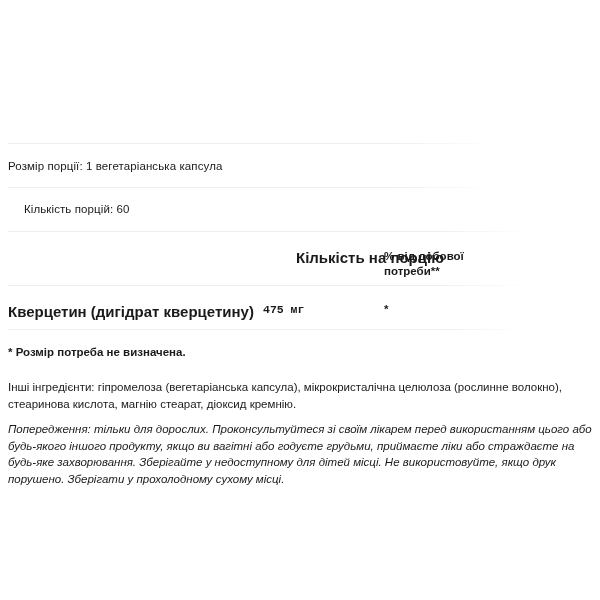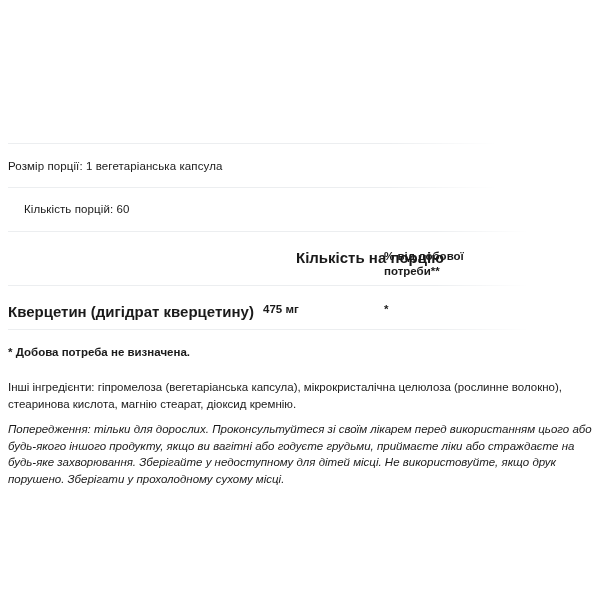--- a/index.html
+++ b/index.html
@@ -139,25 +139,25 @@
 
   <div class="tbl-head">
     <div class="col-amount" style="top:250px;">Кількість на порцію</div>
     <div class="col-dv" style="top:249px;">% від добової потреби**</div>
   </div>
 
   <div class="rule-wide" style="top:285px;"></div>
 
   <div>
     <div class="row-name" style="top:303px;">Кверцетин (дигідрат кверцетину)</div>
-    <div class="row-amount" style="top:303px;">475 мг</div>
+    <div class="row-amount" style="top:303px;font-family:Liberation Mono, monospace;">475 мг</div>
     <div class="row-dv" style="top:303px;">*</div>
   </div>
 
   <div class="rule-wide" style="top:329px;"></div>
 
-  <div class="footnote" style="top:346px;">* Добова потреба не визначена.</div>
+  <div class="footnote" style="top:346px;">* Розмір потреба не визначена.</div>
 
   <div class="para" style="top:379px;">Інші інгредієнти: гіпромелоза (вегетаріанська капсула), мікрокристалічна целюлоза (рослинне волокно), стеаринова кислота, магнію стеарат, діоксид кремнію.</div>
 
   <div class="para" style="top:421px;font-style:italic;">Попередження: тільки для дорослих. Проконсультуйтеся зі своїм лікарем перед використанням цього або будь‑якого іншого продукту, якщо ви вагітні або годуєте грудьми, приймаєте ліки або страждаєте на будь‑яке захворювання. Зберігайте у недоступному для дітей місці. Не використовуйте, якщо друк порушено. Зберігати у прохолодному сухому місці.</div>
 
 </div>
 
 </body></html>

